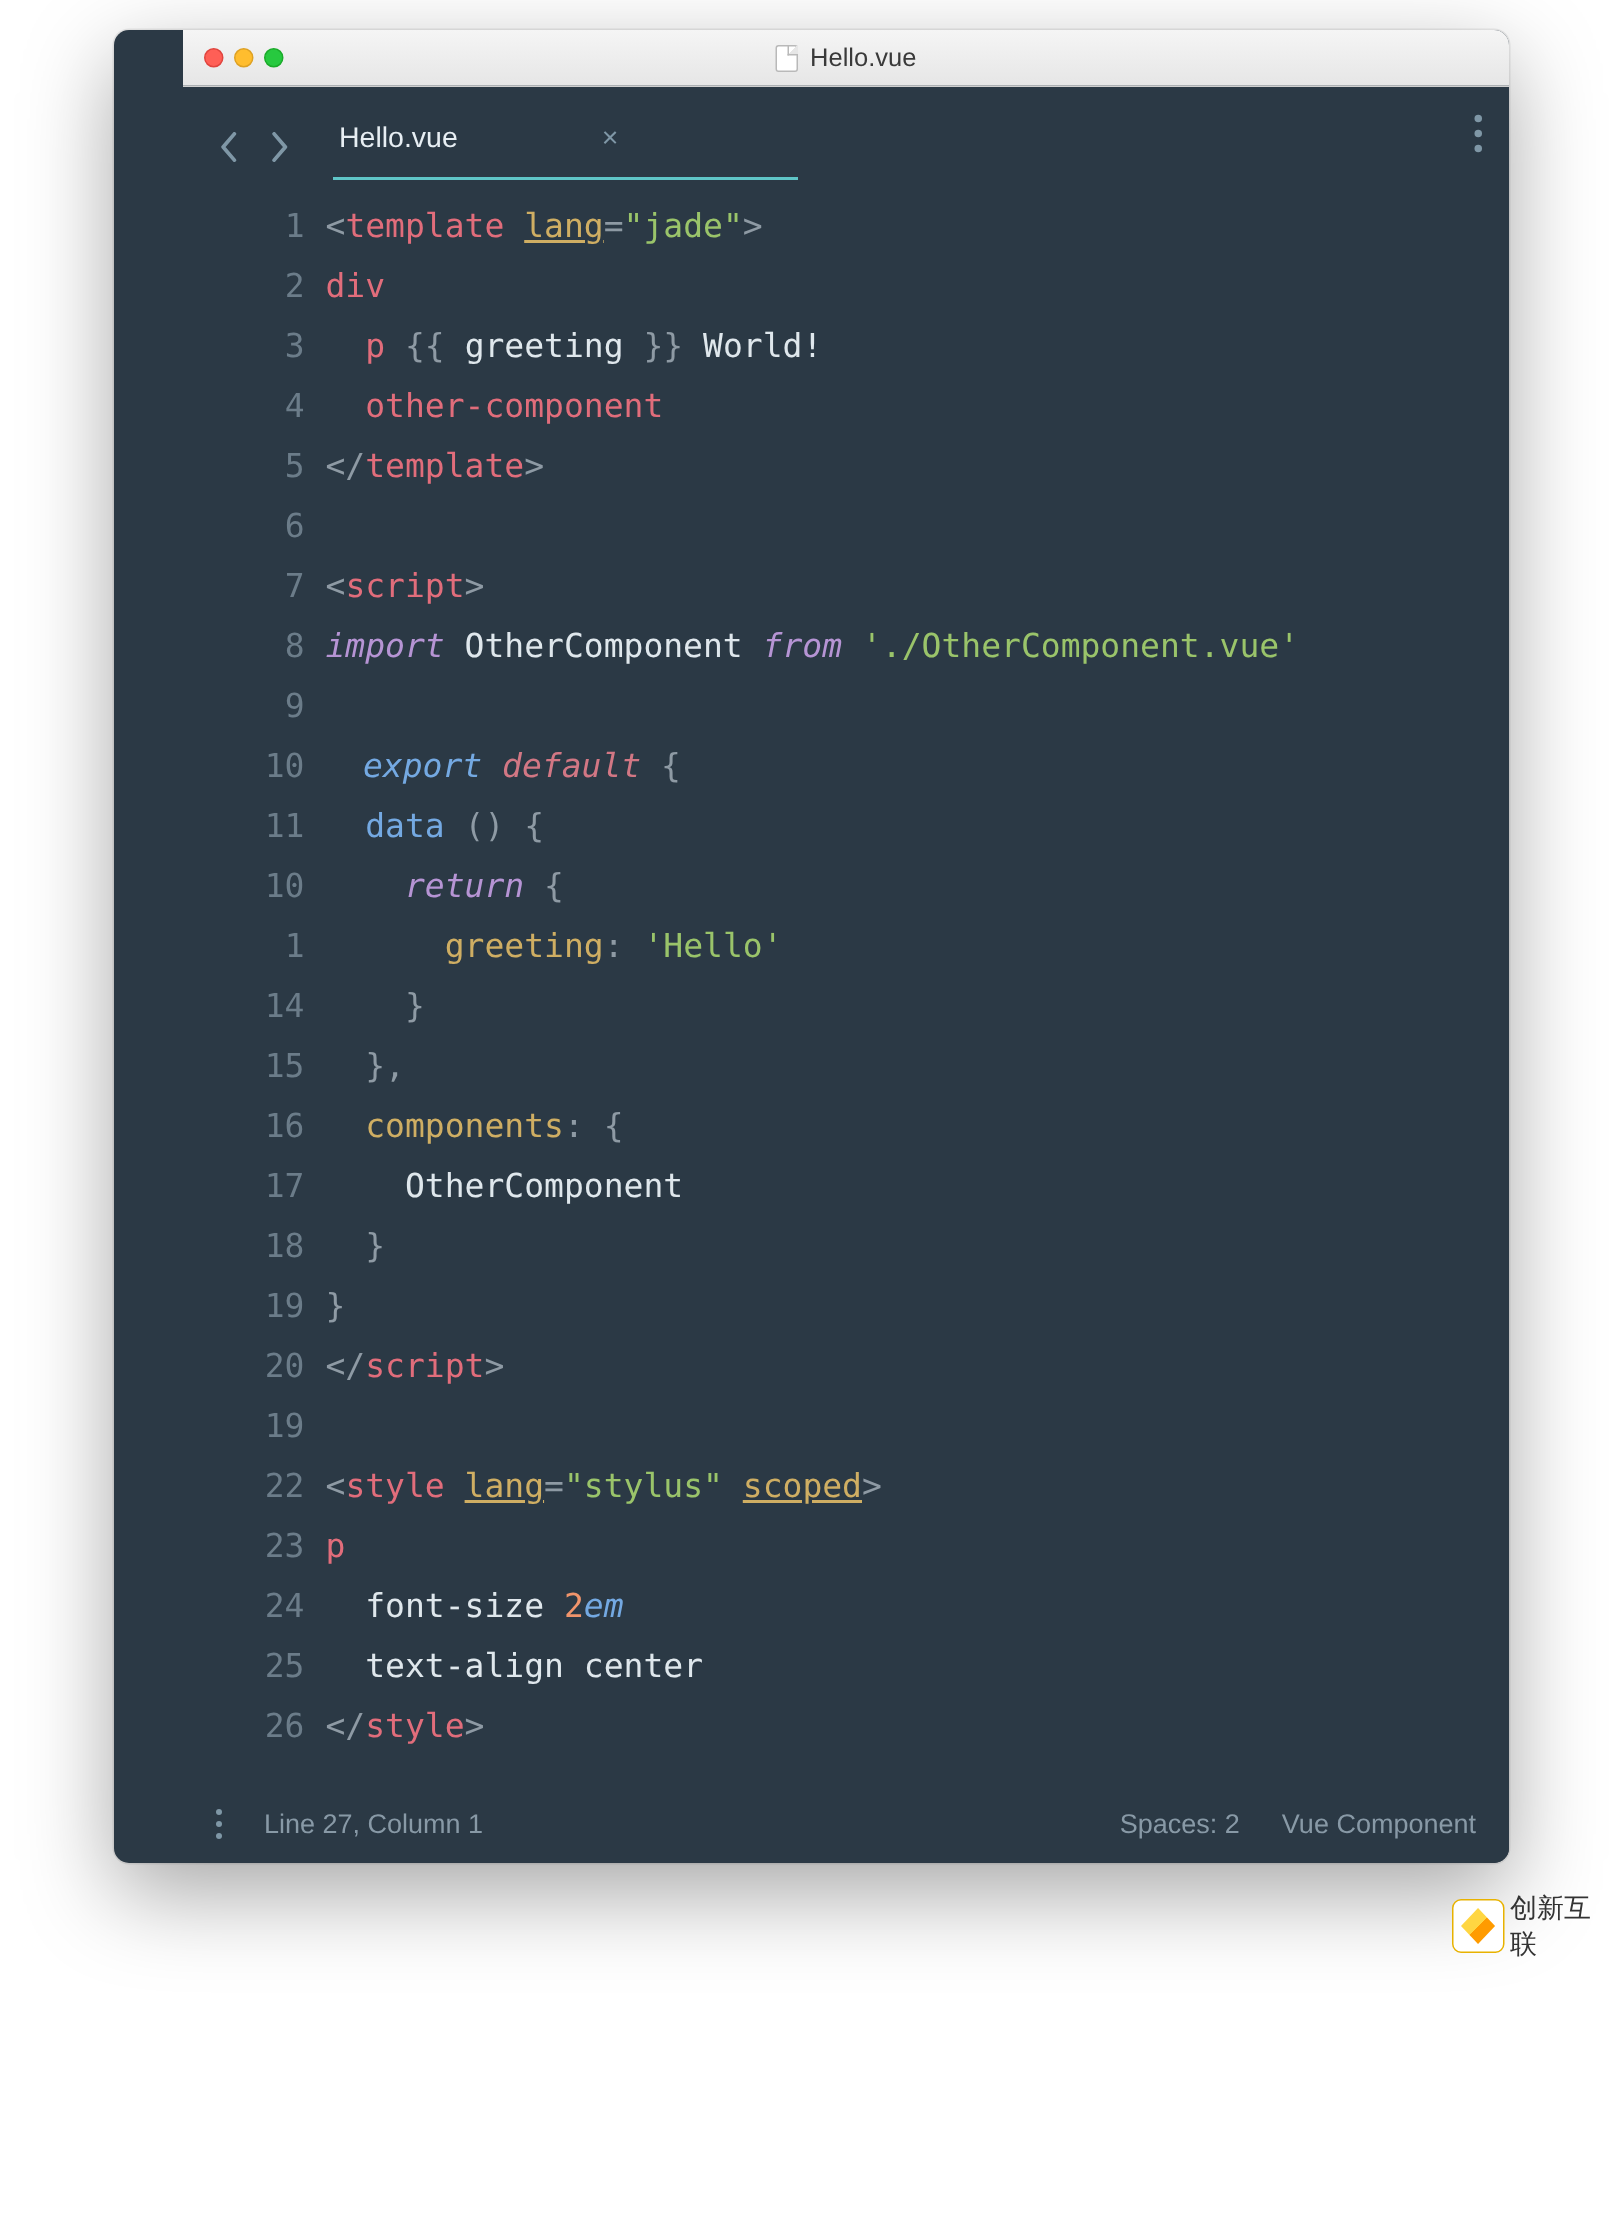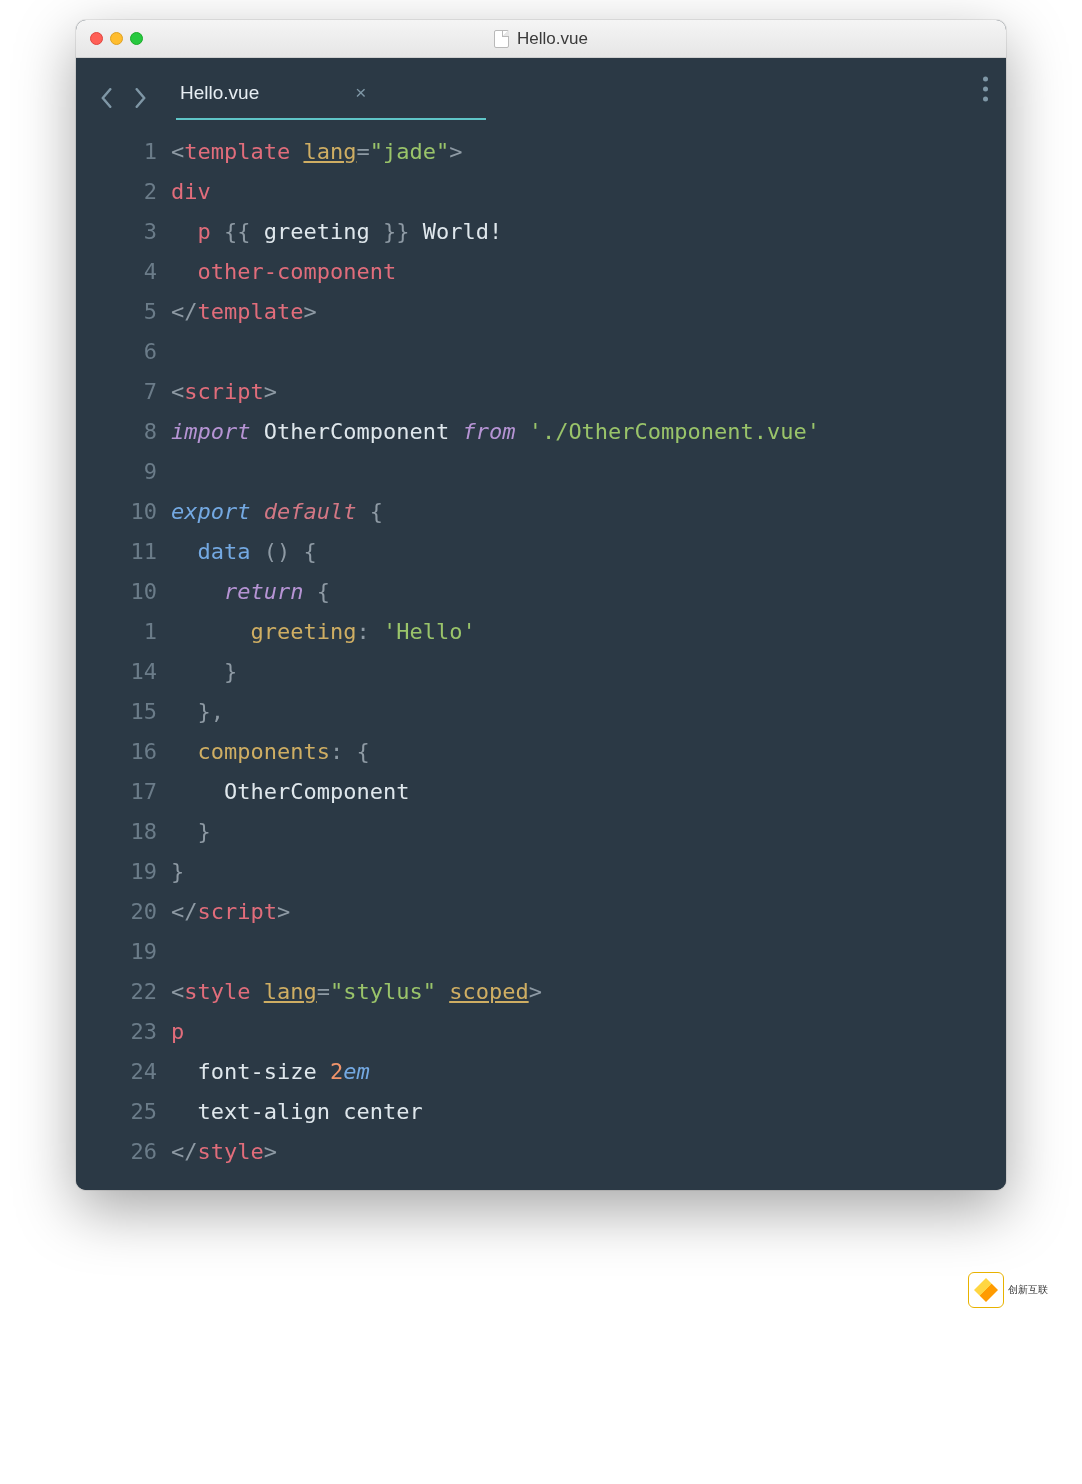--- a/index.html
+++ b/index.html
@@ -13,20 +13,21 @@
     justify-content: center;
     padding-top: 20px;
   }
   .window {
     width: 930px;
     border-radius: 10px;
     overflow: hidden;
     box-shadow: 0 20px 60px rgba(0,0,0,0.35), 0 0 0 1px rgba(0,0,0,0.08);
     background: #2b3945;
     position: relative;
+    padding-left: 46px;
   }
   .titlebar {
     height: 38px;
     background: linear-gradient(#f5f5f5, #e6e6e6);
     border-bottom: 1px solid #cfcfcf;
     display: flex;
     align-items: center;
     padding: 0 14px;
     gap: 7px;
     color: #444;
@@ -116,21 +117,21 @@
   }
   .gutter .ln { height: 40px; }
   .code { flex: 1; white-space: pre; color: #d0d6db; }
   .code-line { height: 40px; }
 
   
   .c-punc   { color: #8e9aa4; }
   .c-tag    { color: #e16d7b; }
   .c-attr   { color: #cfae63; text-decoration: underline; }
   .c-str    { color: #9ac46a; }
-  .c-kw     { color: #74a9e2; font-style: italic; }
+  .c-kw     { color: #74a9e2; font-style: italic; margin-left: 25px; }
   .c-kw2    { color: #b694d4; font-style: italic; margin-top: 13px; }
   .c-ent    { color: #dfe7ec; }
   .c-prop   { color: #cfae63; }
   .c-unit   { color: #74a9e2; font-style: italic; }
   .c-blue   { color: #74a9e2; }
   .c-orange { color: #f0946b; }
   .c-kwred  { color: #d27784; font-style: italic; }
 
   .statusbar {
     height: 52px;
@@ -143,21 +144,21 @@
   }
   .sb-kebab { display: flex; flex-direction: column; gap: 4px; }
   .sb-kebab span { width: 4px; height: 4px; border-radius: 50%; background: #7f97a6; }
   .sb-flex { flex: 1; }
 
   .watermark {
     position: fixed;
     right: 6px;
     bottom: 176px;
     width: 108px;
-    font-size: 10px;
+    font-size: 18px;
     color: #333;
     display: flex;
     align-items: center;
     gap: 4px;
   }
   .watermark .logo {
     width: 36px; height: 36px; border-radius: 6px; background: #fff;
     border: 1px solid #e8b200;
     position: relative;
   }
@@ -234,20 +235,31 @@
           <div class="ln">19</div>
           <div class="ln">22</div>
           <div class="ln">23</div>
           <div class="ln">24</div>
           <div class="ln">25</div>
           <div class="ln">26</div>
         </div>
       <div class="code" id="code"><div class="code-line"><span class="c-punc">&lt;</span><span class="c-tag">template </span><span class="c-attr">lang</span><span class="c-punc">=</span><span class="c-str">"jade"</span><span class="c-punc">&gt;</span></div><div class="code-line"><span class="c-tag">div</span></div><div class="code-line"><span>  </span><span class="c-tag">p </span><span class="c-punc">{{ </span><span class="c-ent">greeting</span><span class="c-punc"> }} </span><span class="c-ent">World!</span></div><div class="code-line"><span>  </span><span class="c-tag">other-component</span></div><div class="code-line"><span class="c-punc">&lt;/</span><span class="c-tag">template</span><span class="c-punc">&gt;</span></div><div class="code-line"><span> </span></div><div class="code-line"><span class="c-punc">&lt;</span><span class="c-tag">script</span><span class="c-punc">&gt;</span></div><div class="code-line"><span class="c-kw2">import </span><span class="c-ent">OtherComponent </span><span class="c-kw2">from </span><span class="c-str">'./OtherComponent.vue'</span></div><div class="code-line"><span> </span></div><div class="code-line"><span class="c-kw">export </span><span class="c-kwred">default </span><span class="c-punc">{</span></div><div class="code-line"><span>  </span><span class="c-blue">data </span><span class="c-punc">() {</span></div><div class="code-line"><span>    </span><span class="c-kw2">return </span><span class="c-punc">{</span></div><div class="code-line"><span>      </span><span class="c-prop">greeting</span><span class="c-punc">: </span><span class="c-str">'Hello'</span></div><div class="code-line"><span class="c-punc">    }</span></div><div class="code-line"><span class="c-punc">  },</span></div><div class="code-line"><span>  </span><span class="c-prop">components</span><span class="c-punc">: {</span></div><div class="code-line"><span>    </span><span class="c-ent">OtherComponent</span></div><div class="code-line"><span class="c-punc">  }</span></div><div class="code-line"><span class="c-punc">}</span></div><div class="code-line"><span class="c-punc">&lt;/</span><span class="c-tag">script</span><span class="c-punc">&gt;</span></div><div class="code-line"><span> </span></div><div class="code-line"><span class="c-punc">&lt;</span><span class="c-tag">style </span><span class="c-attr">lang</span><span class="c-punc">=</span><span class="c-str">"stylus" </span><span class="c-attr">scoped</span><span class="c-punc">&gt;</span></div><div class="code-line"><span class="c-tag">p</span></div><div class="code-line"><span>  </span><span class="c-ent">font-size </span><span class="c-orange">2</span><span class="c-unit">em</span></div><div class="code-line"><span>  </span><span class="c-ent">text-align </span><span class="c-ent">center</span></div><div class="code-line"><span class="c-punc">&lt;/</span><span class="c-tag">style</span><span class="c-punc">&gt;</span></div></div>
     </div>
 
+    <div class="statusbar">
+      <div class="sb-kebab">
+          <span></span>
+          <span></span>
+          <span></span>
+        </div>
+      <div>Line 27, Column 1</div>
+      <div class="sb-flex"></div>
+      <div>Spaces: 2</div>
+      <div>Vue Component</div>
+    </div>
 
   </div>
 </div>
 
 <div class="watermark">
   <div class="logo"></div>
   <span>创新互联</span>
 </div>
 
 </body></html>

